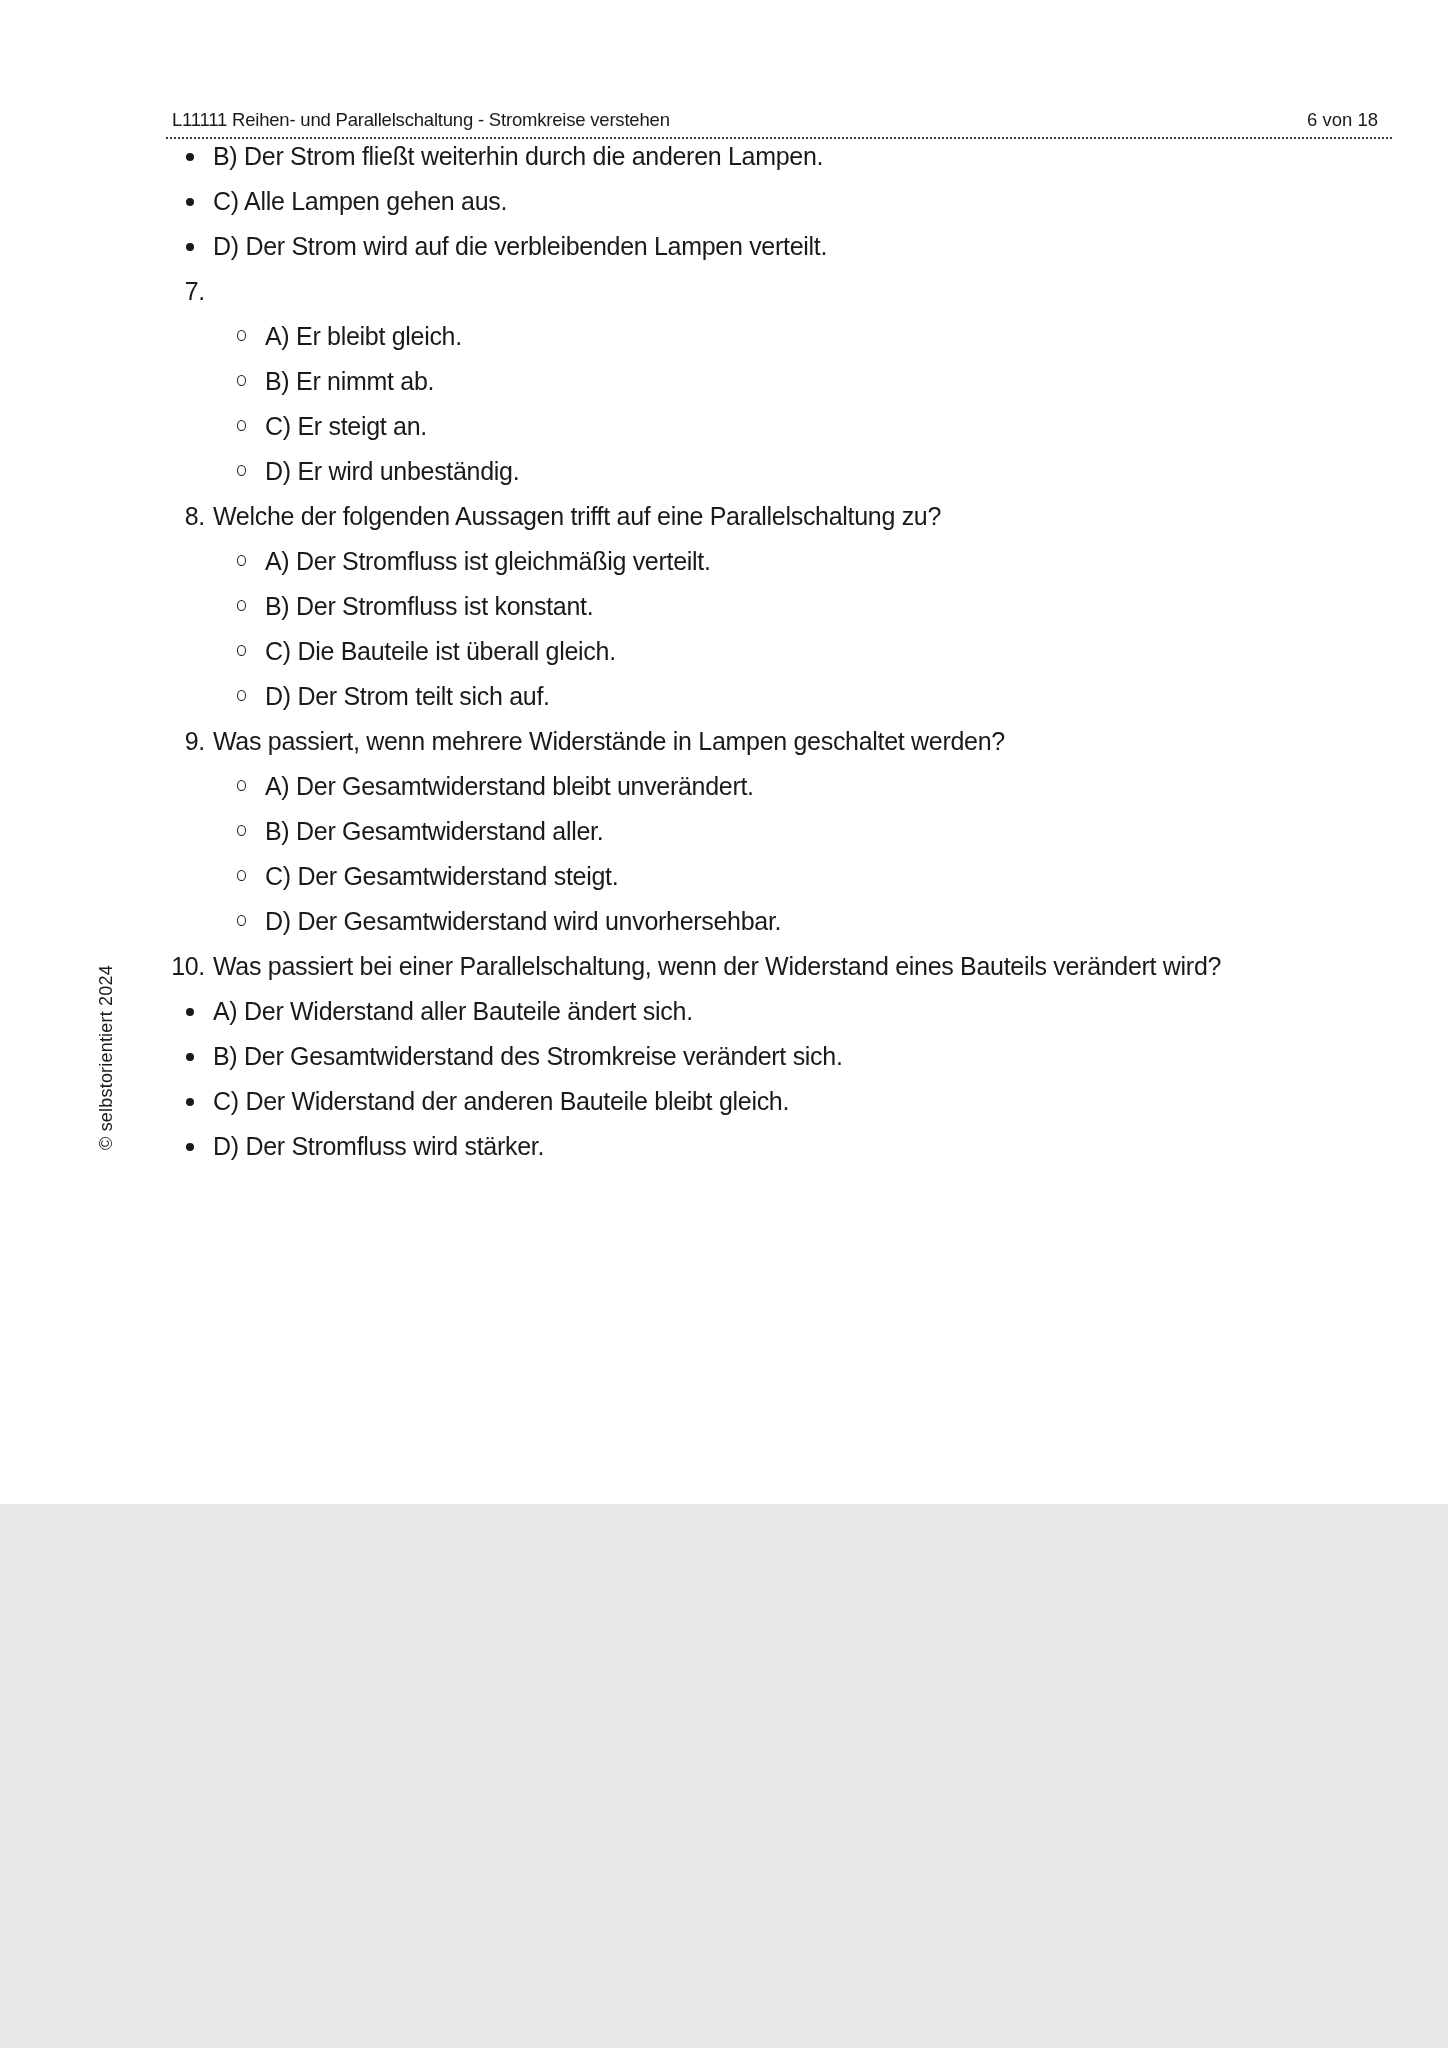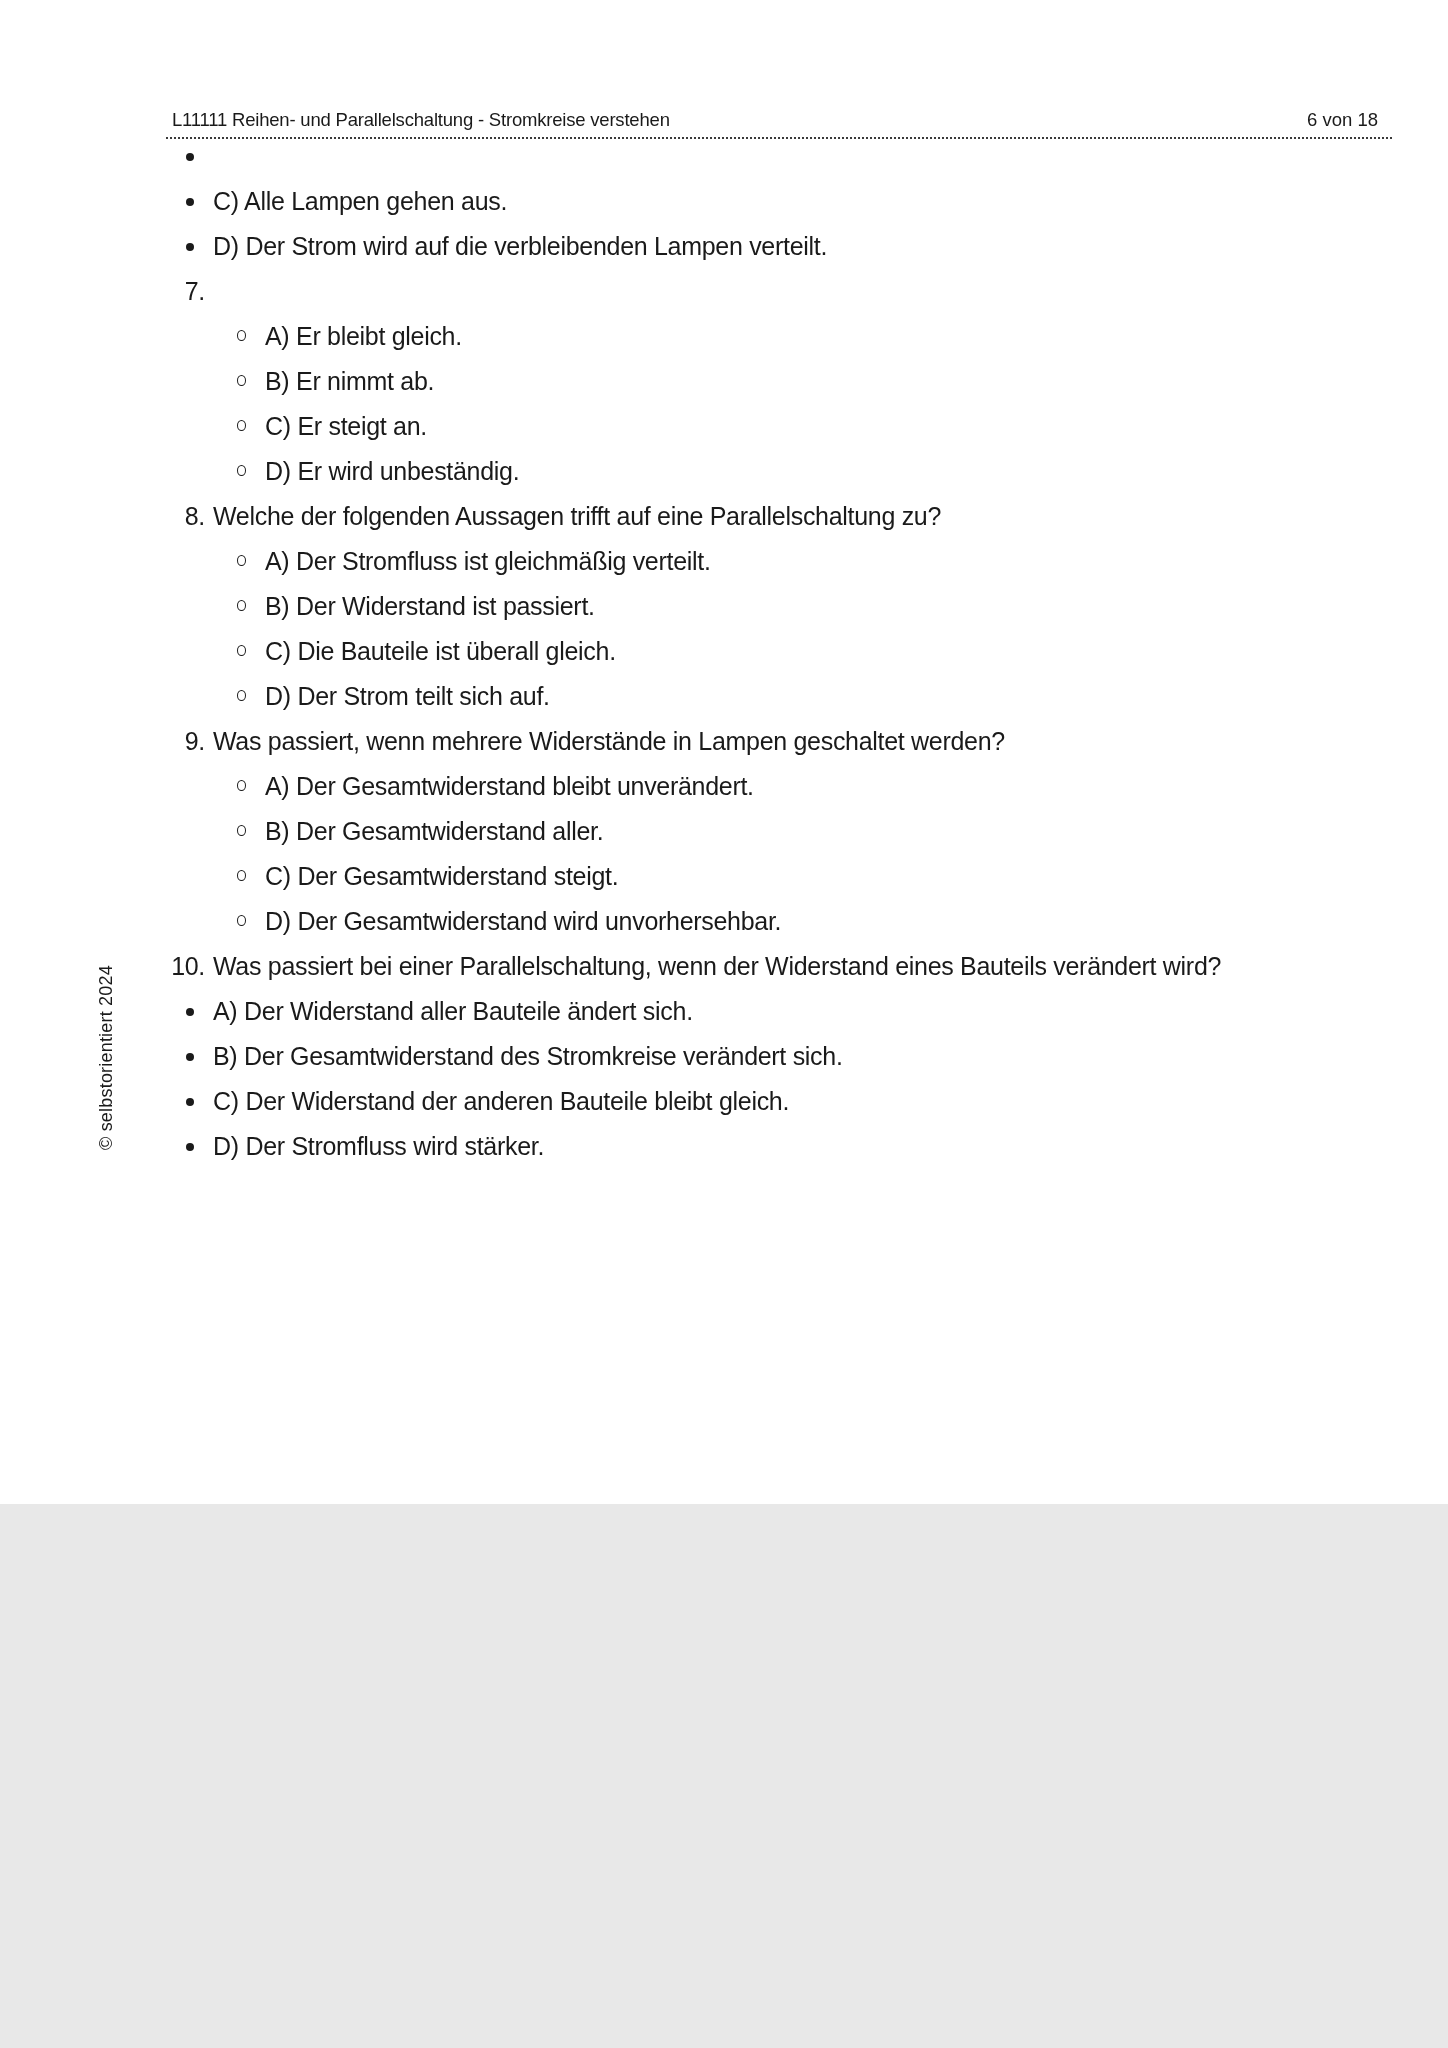--- a/index.html
+++ b/index.html
@@ -125,20 +125,21 @@
     <div class="header-page">6 von 18</div>
     <div class="header-rule"></div>
   </div>
 
   <div class="side-note">© selbstorientiert 2024</div>
 
   <div class="content">
 
     <div class="item bullet">
       <span class="dot"></span>
+      <span class="txt">B) Der Strom fließt weiterhin durch die anderen Lampen.</span>
     </div>
     <div class="item bullet">
       <span class="dot"></span>
       <span class="txt">C) Alle Lampen gehen aus.</span>
     </div>
     <div class="item bullet">
       <span class="dot"></span>
       <span class="txt">D) Der Strom wird auf die verbleibenden Lampen verteilt.</span>
     </div>
 
@@ -165,21 +166,21 @@
     <div class="item question">
       <span class="num">8.</span>
       <span class="txt">Welche der folgenden Aussagen trifft auf eine Parallelschaltung zu?</span>
     </div>
     <div class="item option">
       <span class="circle"></span>
       <span class="txt">A) Der Stromfluss ist gleichmäßig verteilt.</span>
     </div>
     <div class="item option">
       <span class="circle"></span>
-      <span class="txt">B) Der Widerstand ist passiert.</span>
+      <span class="txt">B) Der Stromfluss ist konstant.</span>
     </div>
     <div class="item option">
       <span class="circle"></span>
       <span class="txt">C) Die Bauteile ist überall gleich.</span>
     </div>
     <div class="item option">
       <span class="circle"></span>
       <span class="txt">D) Der Strom teilt sich auf.</span>
     </div>
 

